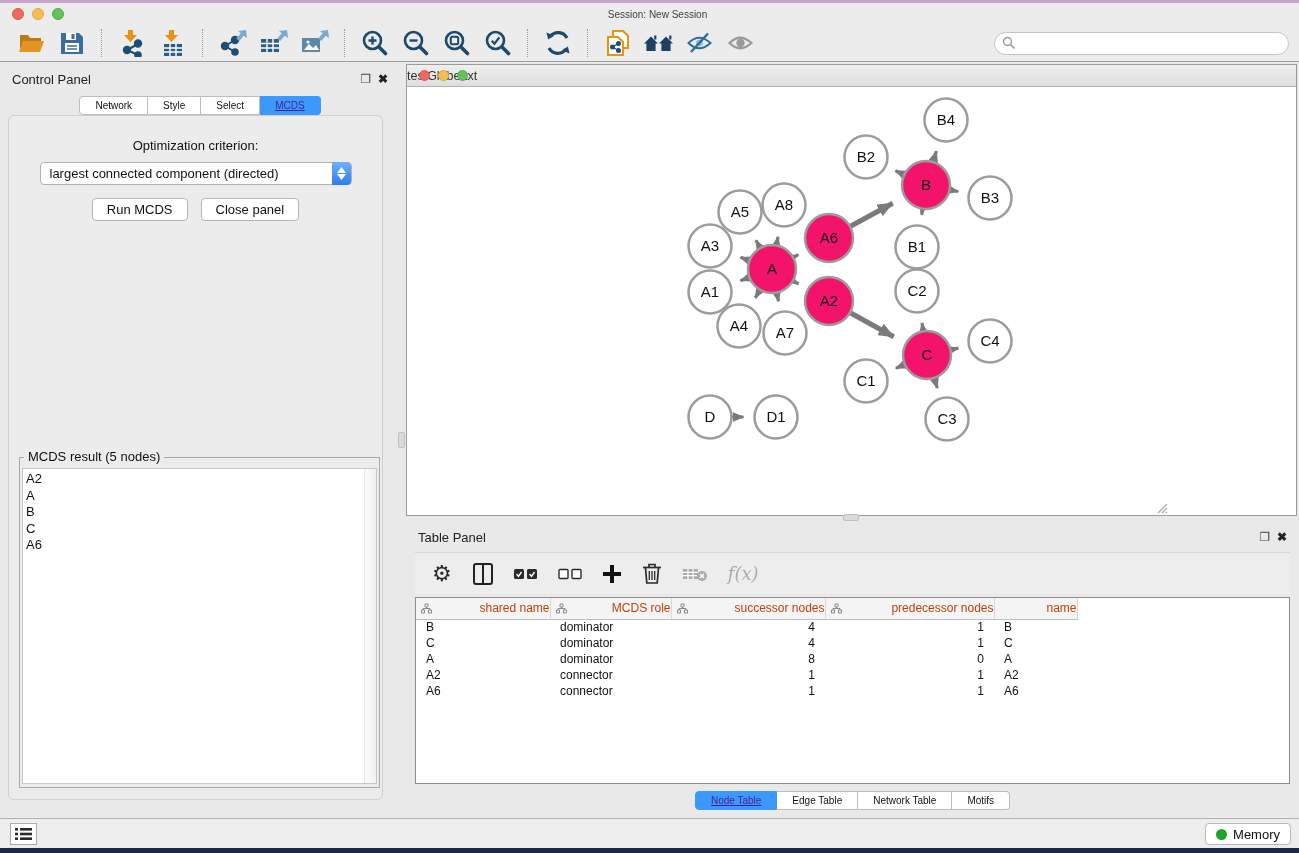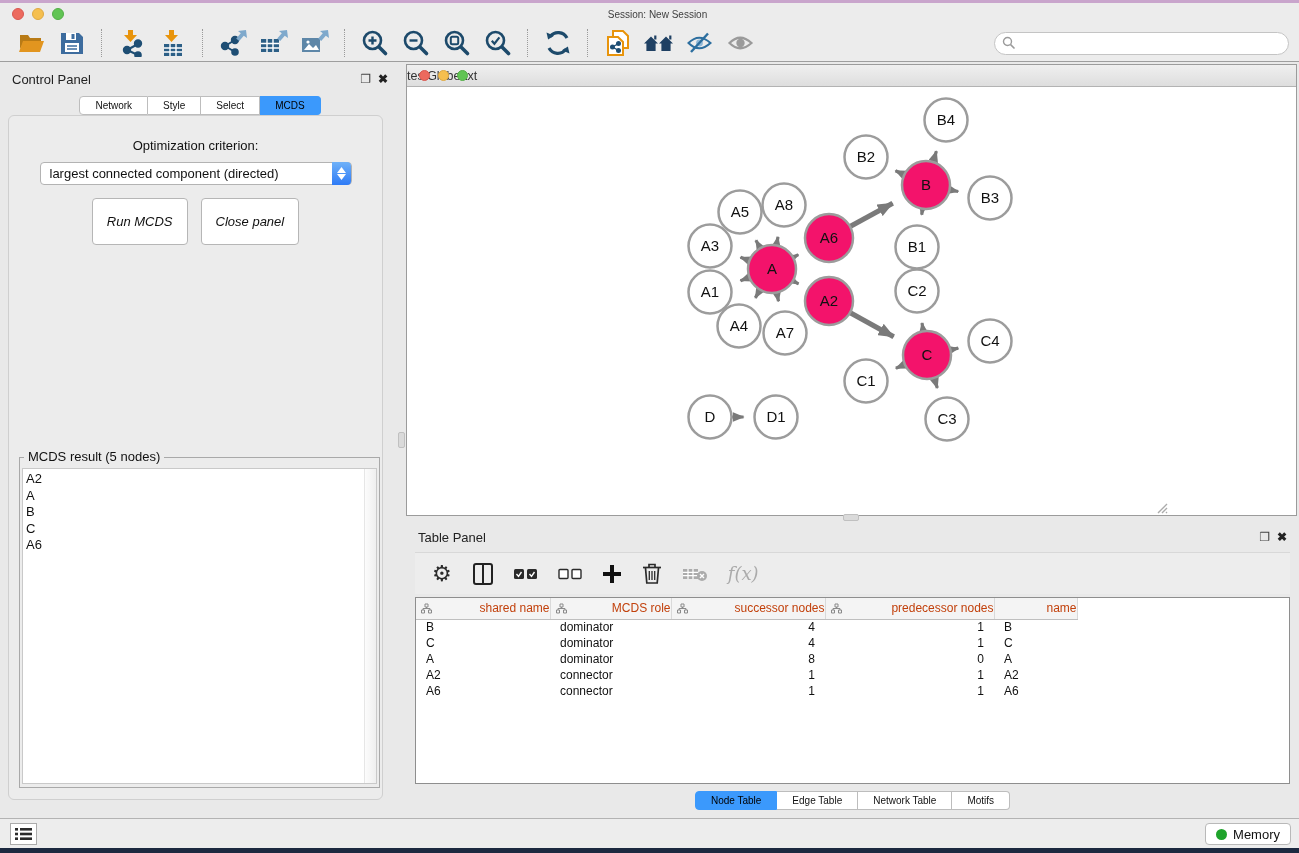--- a/index.html
+++ b/index.html
@@ -36,34 +36,34 @@
   .cp-header { height:26px; display:flex; align-items:center; padding:8px 12px 0;gap:20px; }
   .panel-title { font-size:13px; color:#222; flex:1; }
   .panel-win-icons { display:flex; gap:7px; align-items:center; }
   .float-glyph { font-size:12px; color:#444; line-height:1; }
   .close-glyph { font-size:12px; color:#222; line-height:1; font-weight:bold; }
   .cp-tabs { position:relative; z-index:2; display:flex; justify-content:center; margin-top:8px; }
   .seg-tab { font-size:10px; color:#111; background:#fff; border:1px solid #BDBDBD; border-left:none;
              padding:3px 15px; }
   .seg-tab:first-child { border-left:1px solid #BDBDBD; border-radius:4px 0 0 4px; }
   .seg-tab:last-child { border-radius:0 4px 4px 0; }
-  .seg-tab.active { background:#3B99FC; border-color:#3B99FC; color:#000000; }
+  .seg-tab.active { background:#3B99FC; border-color:#3B99FC; color:#4c1d95;text-decoration:underline; }
   .cp-card { position:absolute; left:8px; top:53px; width:375px; height:685px; background:#ECECEC;
              border:1px solid #CFCFCF; border-radius:6px; }
   .cp-opt-label { text-align:center; margin-top:22px; font-size:13px; color:#111; }
   .cp-dropdown { position:relative; width:312px; height:23px; margin:9px auto 0; background:#fff;
                  border:1px solid #B3B3B3; border-radius:4px; font-size:13px; color:#111;
                  display:flex; align-items:center; padding-left:9px; }
   .dd-stepper { position:absolute; right:0; top:-1px; width:19px; height:23px; border-radius:0 4px 4px 0;
                 background:linear-gradient(#6FB1F8,#2E7BF6); display:flex; flex-direction:column;
                 align-items:center; justify-content:center; gap:1px; }
   .dd-stepper svg { display:block; }
   .cp-buttons { display:flex; justify-content:center; gap:13px; margin-top:13px; }
   .btn { font-size:13px; color:#111; background:#fff; border:1px solid #B6B6B6; border-radius:4px;
-         padding:15px 14px;font-style:italic; }
+         padding:3px 14px; }
   .cp-groupbox { position:absolute; left:10px; top:341px; width:361px; height:331px;
                  border:1px solid #A9A9A9; }
   .gb-legend { position:absolute; top:-9px; left:4px; background:#ECECEC; padding:0 4px;
                font-size:13px; color:#111; }
   .gb-list { position:absolute; left:2px; right:2px; top:10px; bottom:3px; background:#fff;
              border:1px solid #C9C9C9; overflow:hidden; }
   .gb-scroll { position:absolute; right:0; top:0; bottom:0; width:12px;
                background:linear-gradient(to right,#FCFCFC,#EFEFEF); border-left:1px solid #E6E6E6; }
   .gb-list ul { list-style:none; padding:2px 0 0 3px; }
   .gb-list li { font-size:13px; color:#111; line-height:16.5px; }

